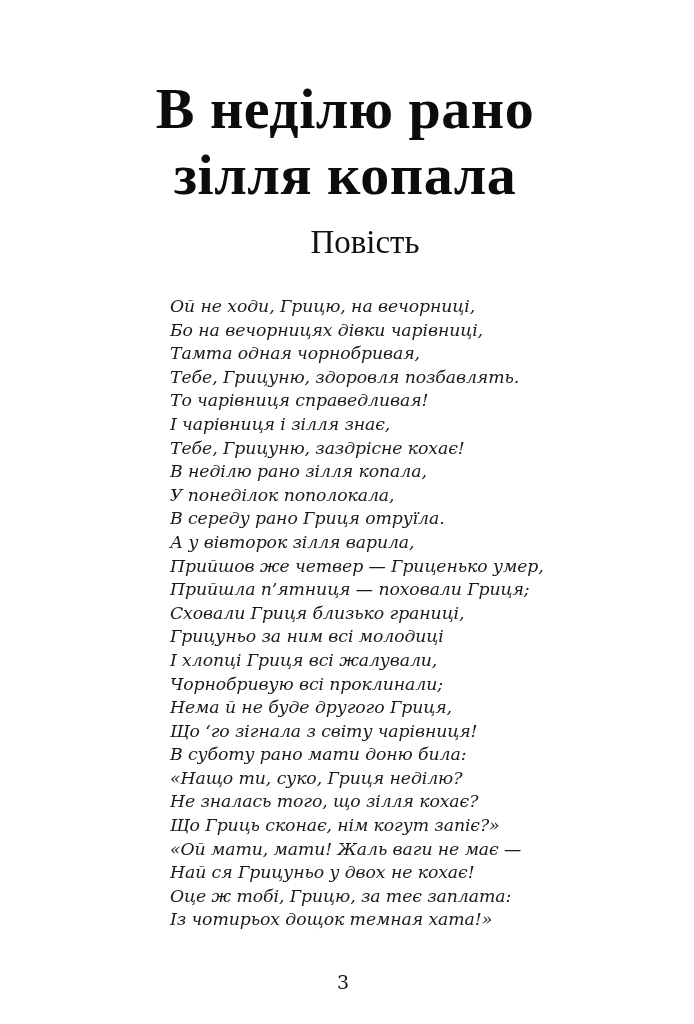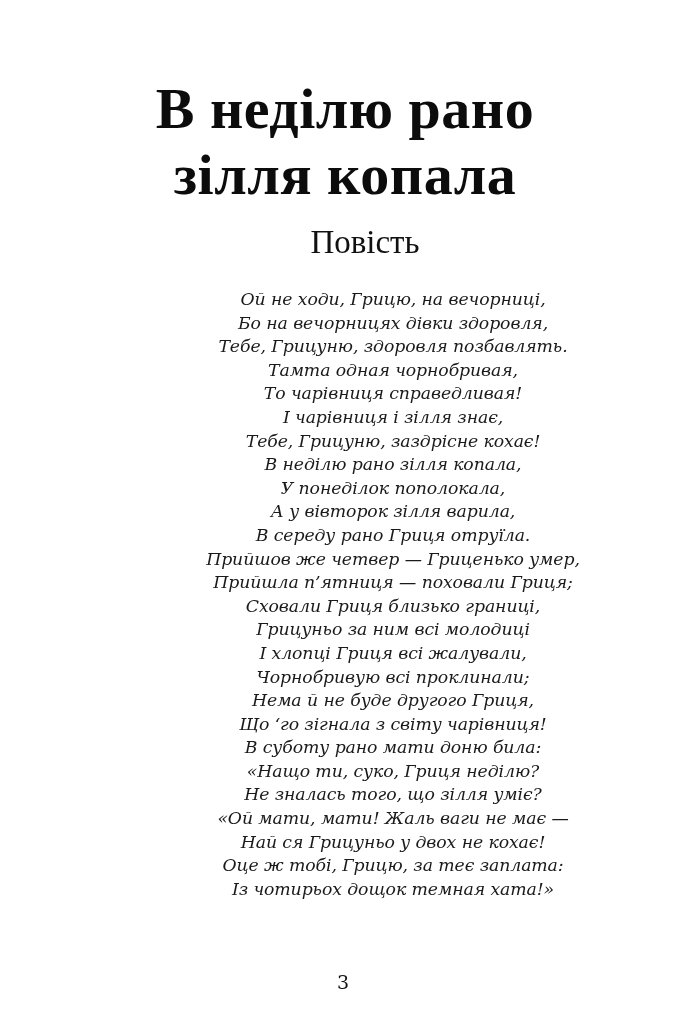--- a/index.html
+++ b/index.html
@@ -48,30 +48,29 @@
       font-size: 33px;
       line-height: 40px;
       margin: 0;
       color: #111111;
     }
     .poem {
       position: absolute;
       left: 163px;
       top: 288px;
       width: 460px;
-      margin: 0;
+      margin: 7px;
       padding: 0;
       list-style: none;
       font-family: "DejaVu Serif", serif;
       font-style: italic;
       font-size: 17.3px;
       line-height: 23.6px;
       color: #1a1a1a;
       letter-spacing: -0.1px;
-      text-align: center;
     }
     .poem li {
       white-space: nowrap;
     }
     .page-number {
       position: absolute;
       left: 0;
       top: 970px;
       width: 686px;
       text-align: center;
@@ -87,41 +86,42 @@
 <div class="page">
   <h1 class="title">
     <span>В неділю рано</span>
     <span>зілля копала</span>
   </h1>
 
   <h2 class="subtitle">Повість</h2>
 
   <ul class="poem">
     <li>Ой не ходи, Грицю, на вечорниці,</li>
-    <li>Бо на вечорницях дівки здоровля,</li>
+    <li>Бо на вечорницях дівки чарівниці,</li>
+    <li>Тамта одная чорнобривая,</li>
     <li>Тебе, Грицуню, здоровля позбавлять.</li>
-    <li>Тамта одная чорнобривая,</li>
     <li>То чарівниця справедливая!</li>
     <li>І чарівниця і зілля знає,</li>
     <li>Тебе, Грицуню, заздрісне кохає!</li>
     <li>В неділю рано зілля копала,</li>
     <li>У понеділок пополокала,</li>
+    <li>В середу рано Гриця отруїла.</li>
     <li>А у вівторок зілля варила,</li>
-    <li>В середу рано Гриця отруїла.</li>
     <li>Прийшов же четвер — Гриценько умер,</li>
     <li>Прийшла п’ятниця — поховали Гриця;</li>
     <li>Сховали Гриця близько границі,</li>
     <li>Грицуньо за ним всі молодиці</li>
     <li>І хлопці Гриця всі жалували,</li>
     <li>Чорнобривую всі проклинали;</li>
     <li>Нема й не буде другого Гриця,</li>
     <li>Що ‘го зігнала з світу чарівниця!</li>
     <li>В суботу рано мати доню била:</li>
     <li>«Нащо ти, суко, Гриця неділю?</li>
-    <li>Не зналась того, що зілля уміє?</li>
+    <li>Не зналась того, що зілля кохає?</li>
+    <li>Що Гриць сконає, нім когут запіє?»</li>
     <li>«Ой мати, мати! Жаль ваги не має —</li>
     <li>Най ся Грицуньо у двох не кохає!</li>
     <li>Оце ж тобі, Грицю, за теє заплата:</li>
     <li>Із чотирьох дощок темная хата!»</li>
   </ul>
 
   <div class="page-number">3</div>
 </div>
 
 </body></html>

